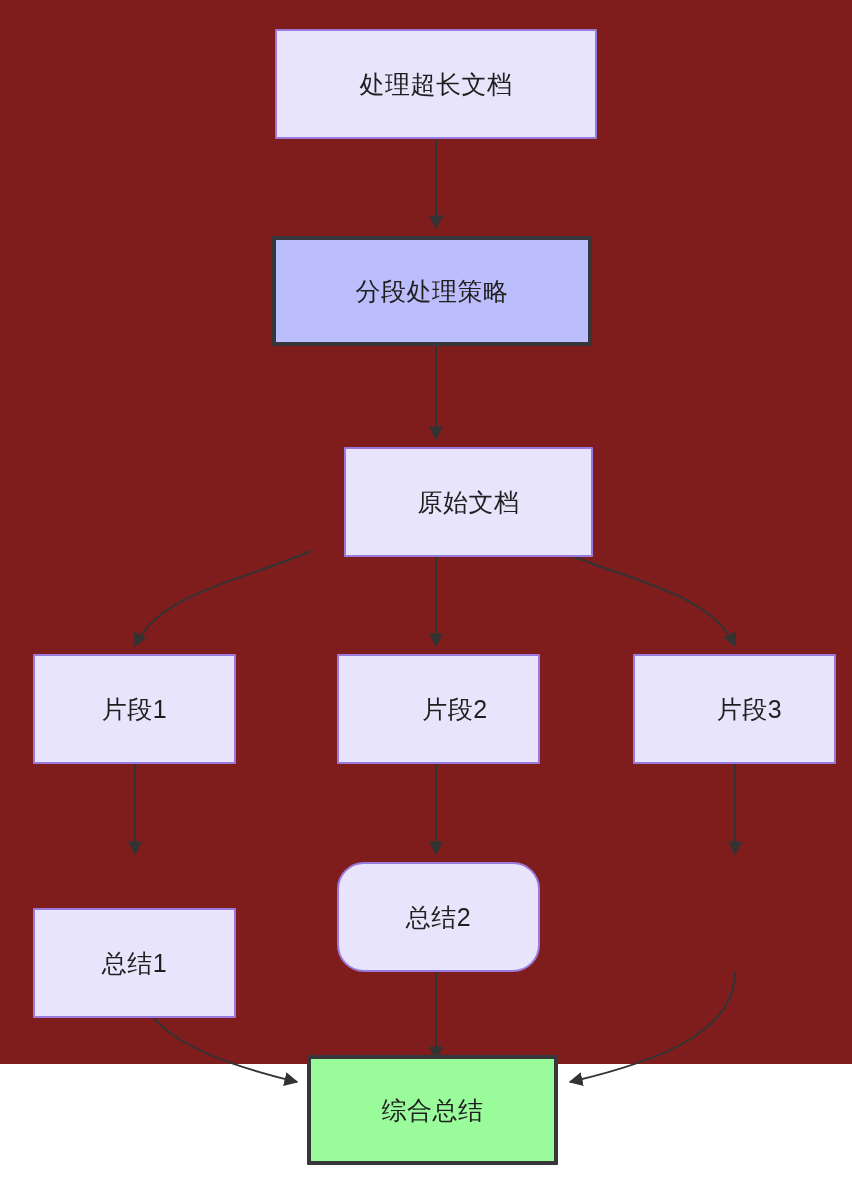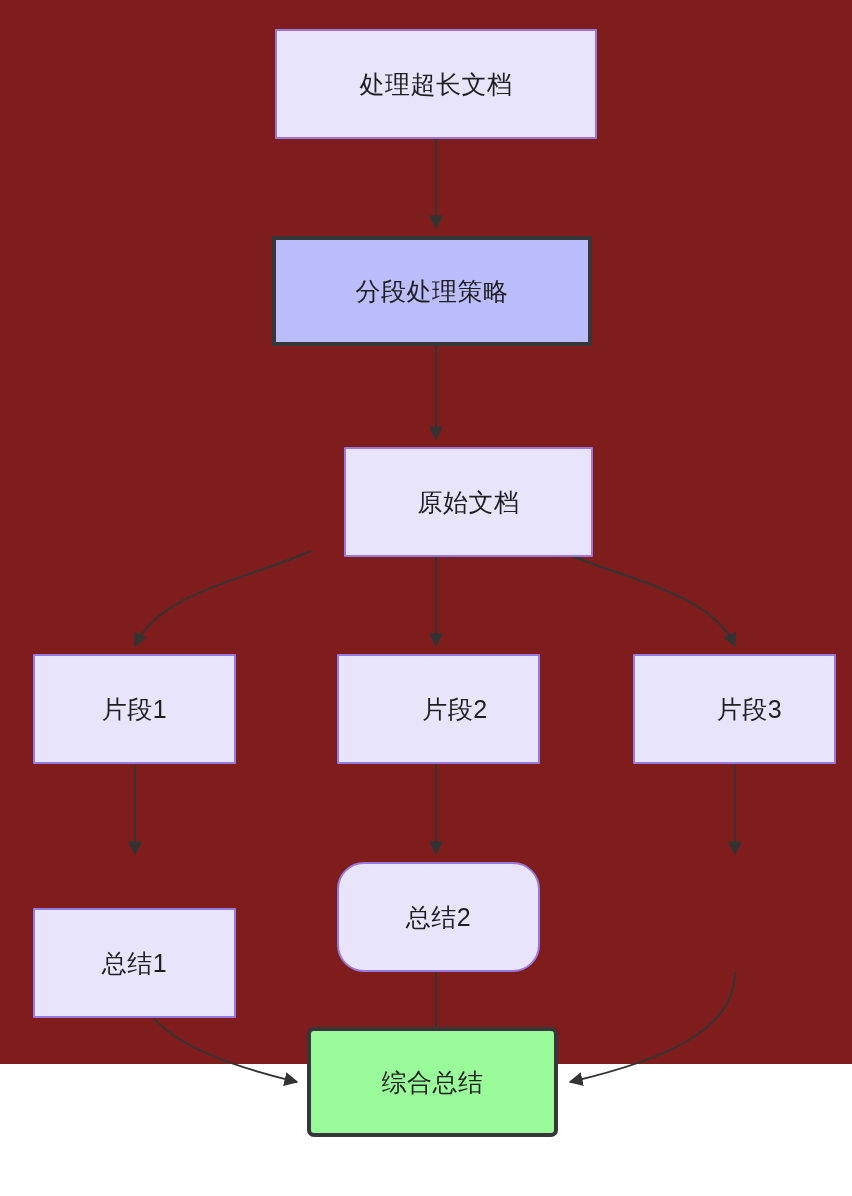--- a/index.html
+++ b/index.html
@@ -62,21 +62,21 @@
   #node-original    { left: 311px; top: 447px;  width: 249px; height: 110px; margin-left: 33px; }
 
   #node-chunk-1     { left: 33px;  top: 654px;  width: 203px; height: 110px; }
   #node-chunk-2     { left: 337px; top: 654px;  width: 203px; height: 110px; padding-left: 33px; }
   #node-chunk-3     { left: 633px; top: 654px;  width: 203px; height: 110px; padding-left: 30px; }
 
   #node-summary-1   { left: 33px;  top: 908px;  width: 203px; height: 110px; text-align: right; }
   #node-summary-2   { left: 337px; top: 862px;  width: 203px; height: 110px; border-radius: 27px; }
   #node-summary-3   { left: 633px; top: 862px;  width: 203px; height: 110px; }
 
-  #node-final       { left: 307px; top: 1027px; width: 251px; height: 110px; border-radius: 7px; }
+  #node-final       { left: 307px; top: 1055px; width: 251px; height: 110px; }
 </style>
 </head>
 <body>
 
 <div id="diagram">
 
   <svg id="edge-layer" viewBox="0 0 852 1196" width="852" height="1196" xmlns="http://www.w3.org/2000/svg">
     <defs>
       <marker id="arrow" viewBox="0 0 10 10" refX="9" refY="5" markerWidth="7" markerHeight="7" orient="auto-start-reverse">
         <path d="M 0 0 L 10 5 L 0 10 z" fill="#333333"></path>

